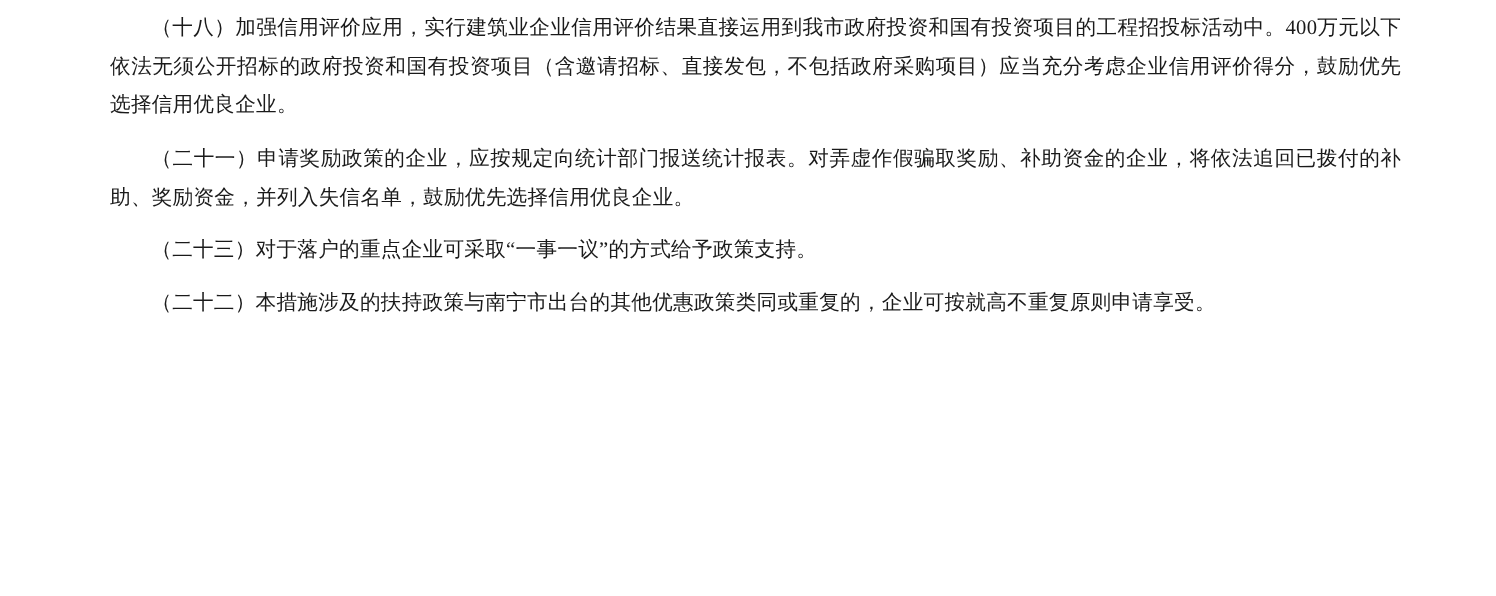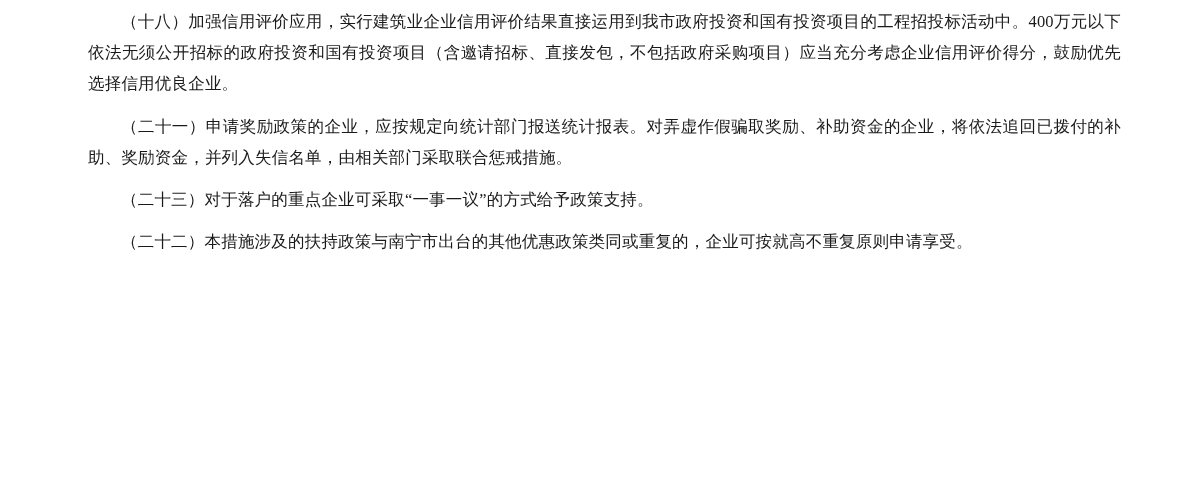--- a/index.html
+++ b/index.html
@@ -47,19 +47,19 @@
 </head>
 <body>
 
 <div class="page">
 
   <p class="para indent">（十八）加强信用评价应用，实行建筑业企业信用评价结果直接运用到我市政府投资和国有投资项目的工程招投标活动中。400万元以下依法无须公开招标的政府投资和国有投资项目（含邀请招标、直接发包，不包括政府采购项目）应当充分考虑企业信用评价得分，鼓励优先选择信用优良企业。</p>
 
 
 
 
-  <p class="para indent tight">（二十一）申请奖励政策的企业，应按规定向统计部门报送统计报表。对弄虚作假骗取奖励、补助资金的企业，将依法追回已拨付的补助、奖励资金，并列入失信名单，由相关部门采取联合惩戒措施。</p>
+  <p class="para indent tight">（二十一）申请奖励政策的企业，应按规定向统计部门报送统计报表。对弄虚作假骗取奖励、补助资金的企业，将依法追回已拨付的补助、奖励资金，并列入失信名单，鼓励优先选择信用优良企业。</p>
 
   <p class="para indent tight">（二十三）对于落户的重点企业可采取“一事一议”的方式给予政策支持。</p>
 
   <p class="para indent tight">（二十二）本措施涉及的扶持政策与南宁市出台的其他优惠政策类同或重复的，企业可按就高不重复原则申请享受。</p>
 
 </div>
 
 </body></html>

